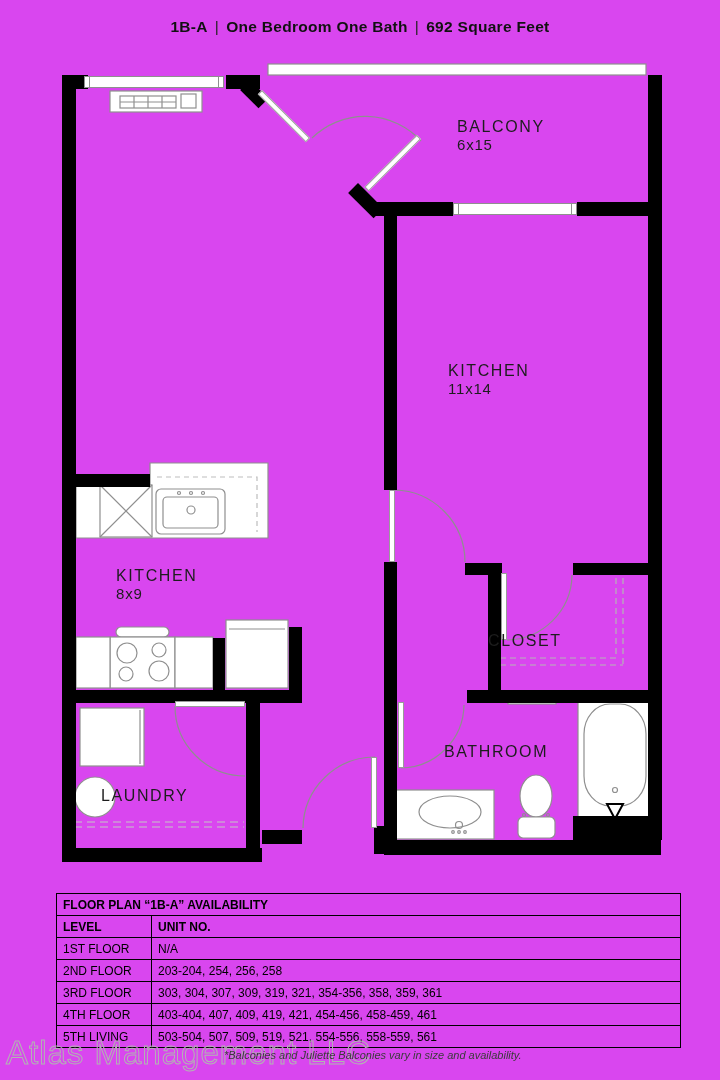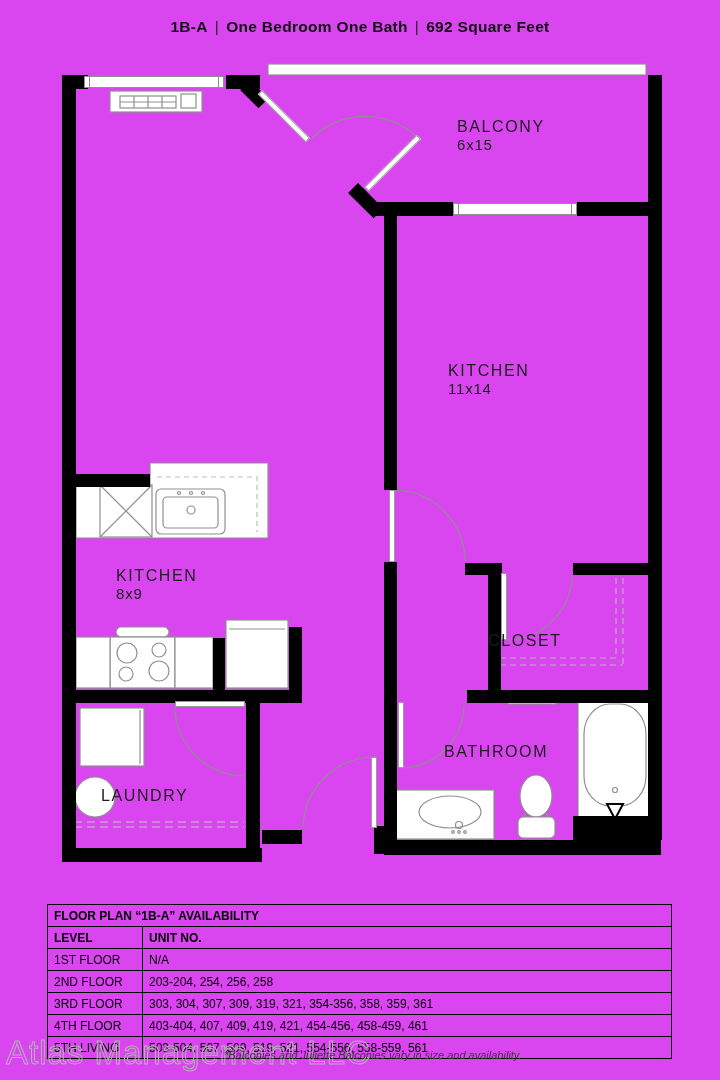--- a/index.html
+++ b/index.html
@@ -11,21 +11,21 @@
   .plan{position:absolute;left:0;top:0;width:720px;height:880px;}
   .wall{position:absolute;background:#000;z-index:2;}
   .win{position:absolute;background:#fff;border:1px solid #8f8f8f;z-index:3;box-sizing:border-box;}
   .win .cap{position:absolute;top:-1px;width:4px;height:100%;border:1px solid #8f8f8f;background:#fff;}
   .win .cap.l{left:-1px;} .win .cap.r{right:-1px;}
   .leaf{position:absolute;background:#fff;border:1px solid #9a9a9a;z-index:3;box-sizing:border-box;}
   svg.fx{position:absolute;left:0;top:0;z-index:1;}
   .rlabel{position:absolute;z-index:5;text-align:left;color:#1d1d1d;}
   .rlabel .nm{font-size:16px;letter-spacing:1.6px;}
   .rlabel .dm{font-size:15px;letter-spacing:.8px;}
-  .avail{position:absolute;left:47px;top:893px;width:625px;border-collapse:collapse;z-index:4;margin-top:11px;}
+  .avail{position:absolute;left:56px;top:893px;width:625px;border-collapse:collapse;z-index:4;}
   .avail td{border:1.5px solid #000;font-size:12px;color:#000;padding:3px 6px;height:15px;
             white-space:nowrap;}
   .avail td.b{font-weight:bold;}
   .avail td.lv{width:82px;}
   .footnote{position:absolute;left:224px;top:1049px;font-size:11px;font-style:italic;
             color:#3a3a3a;z-index:6;}
   .watermark{position:absolute;left:6px;top:1034px;font-size:33px;font-weight:300;
              letter-spacing:1px;color:rgba(255,255,255,0);-webkit-text-stroke:1px #b3b3b3;
              z-index:5;white-space:nowrap;}
 </style>

